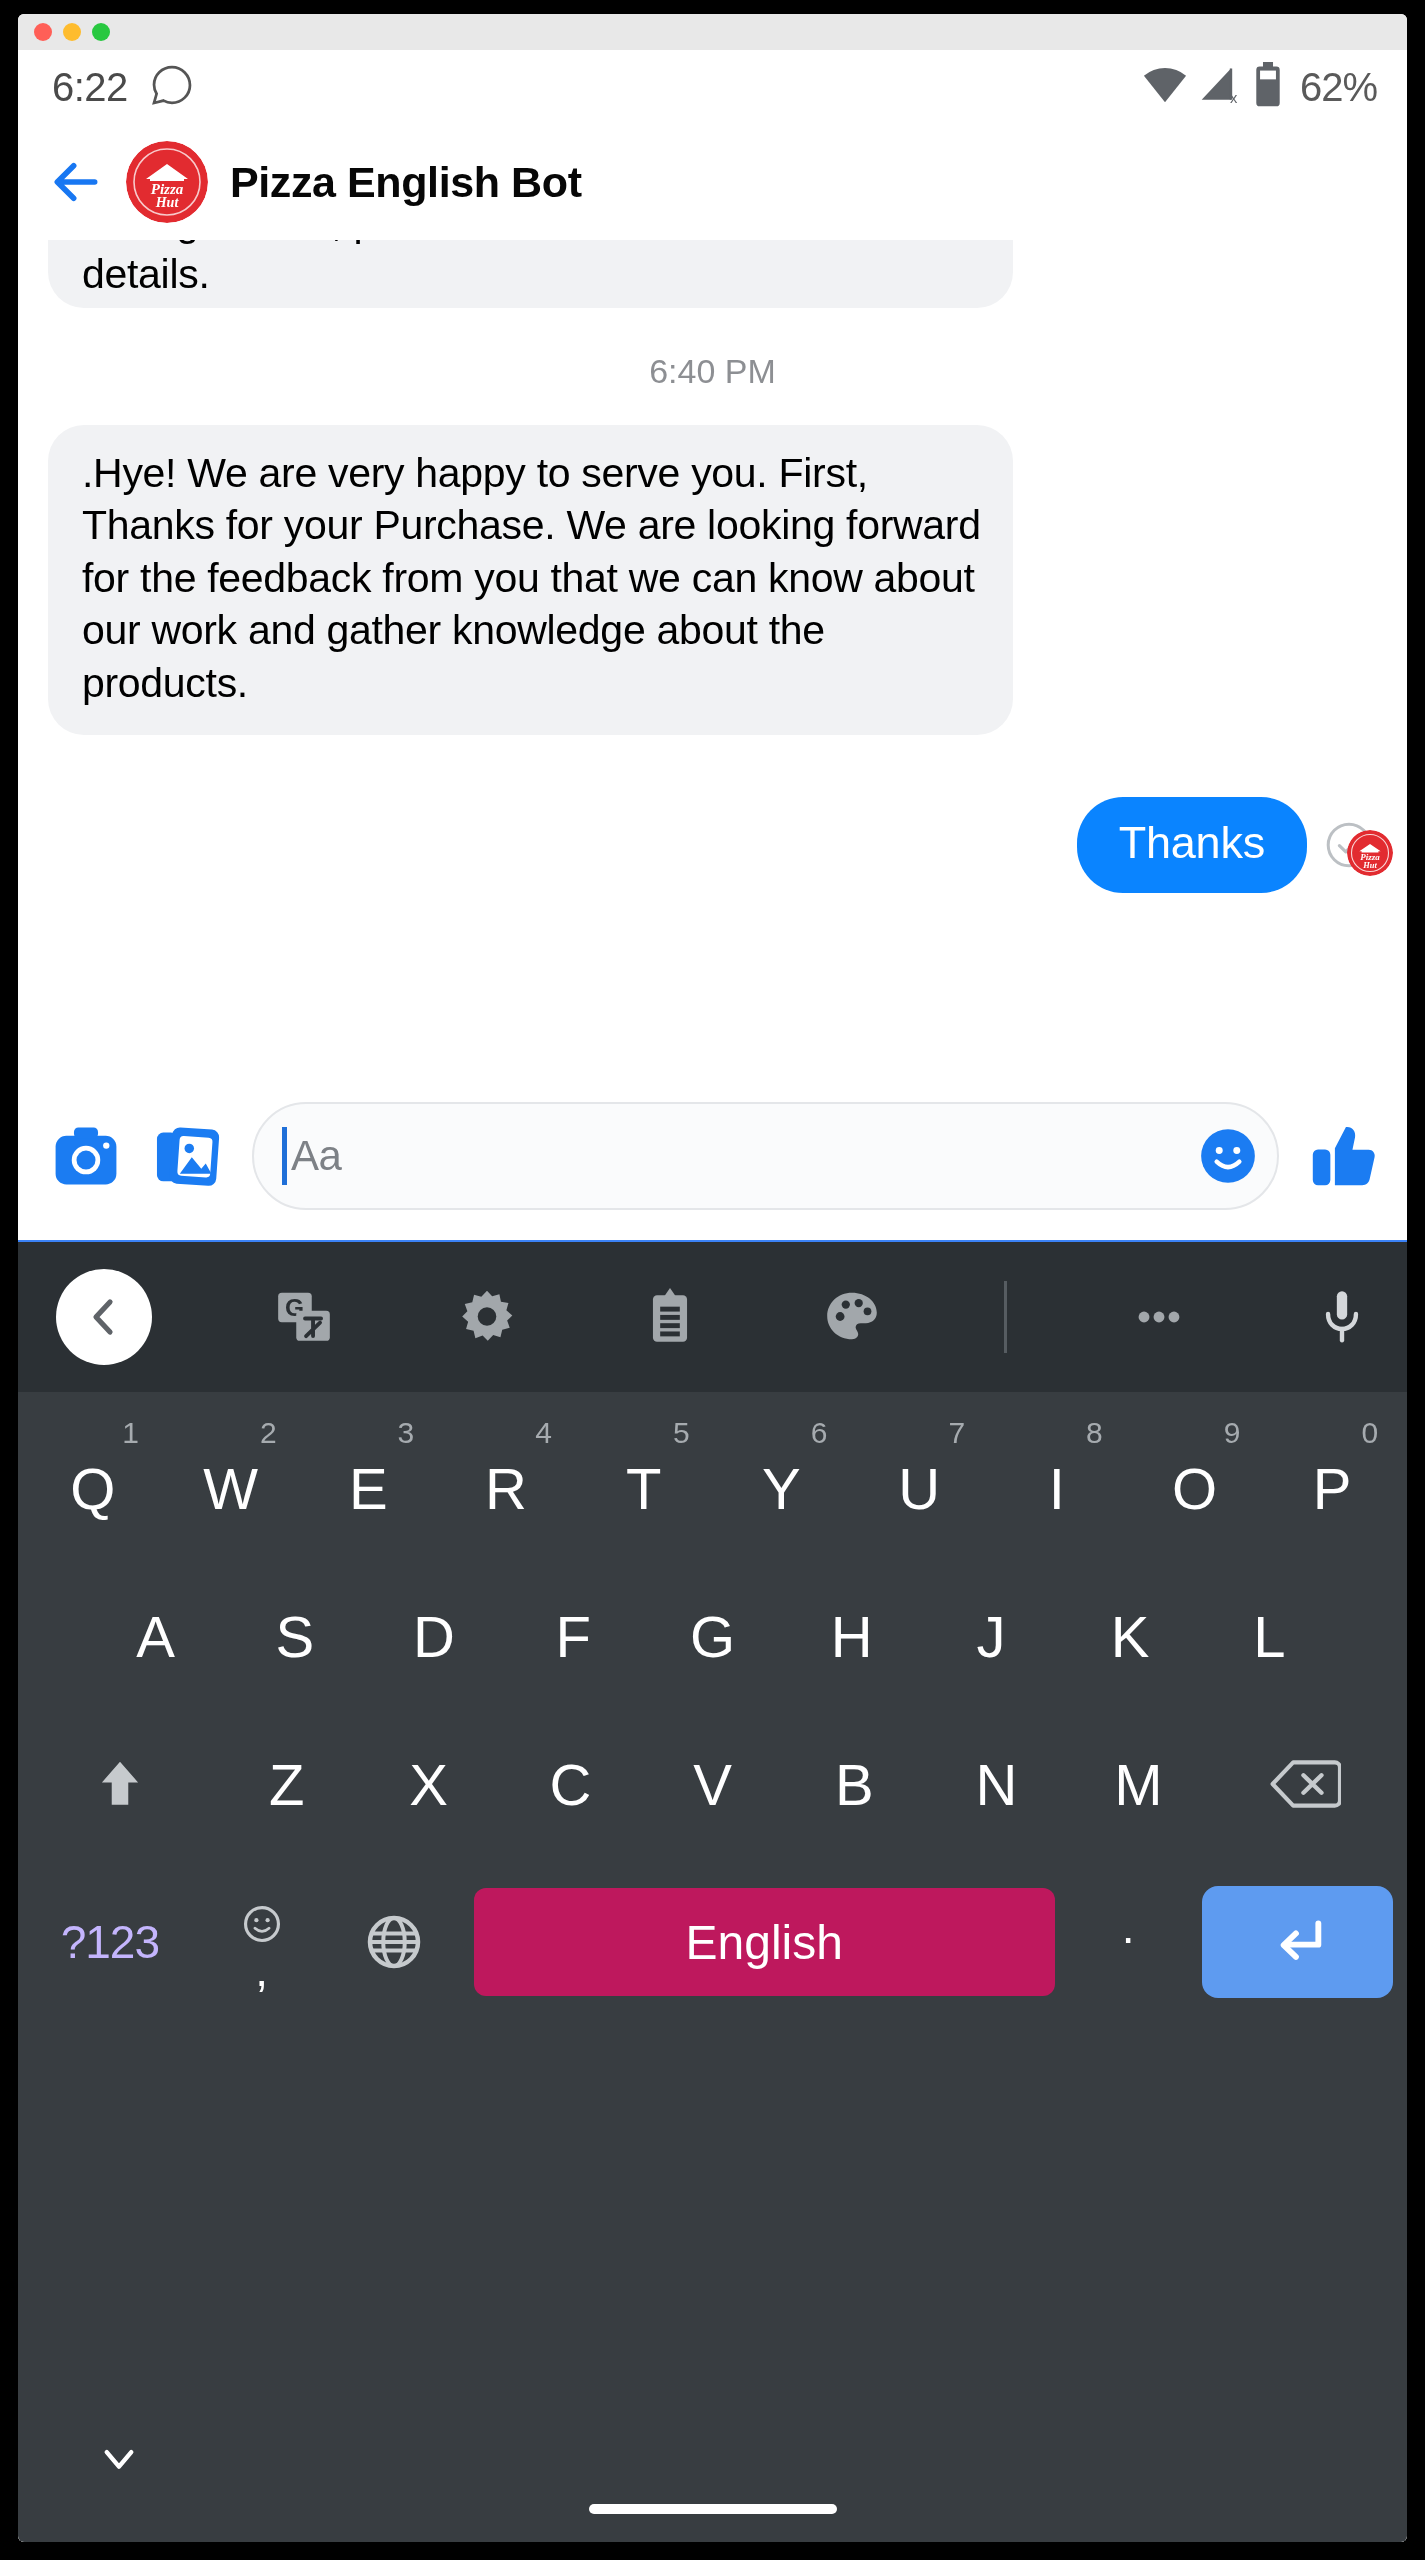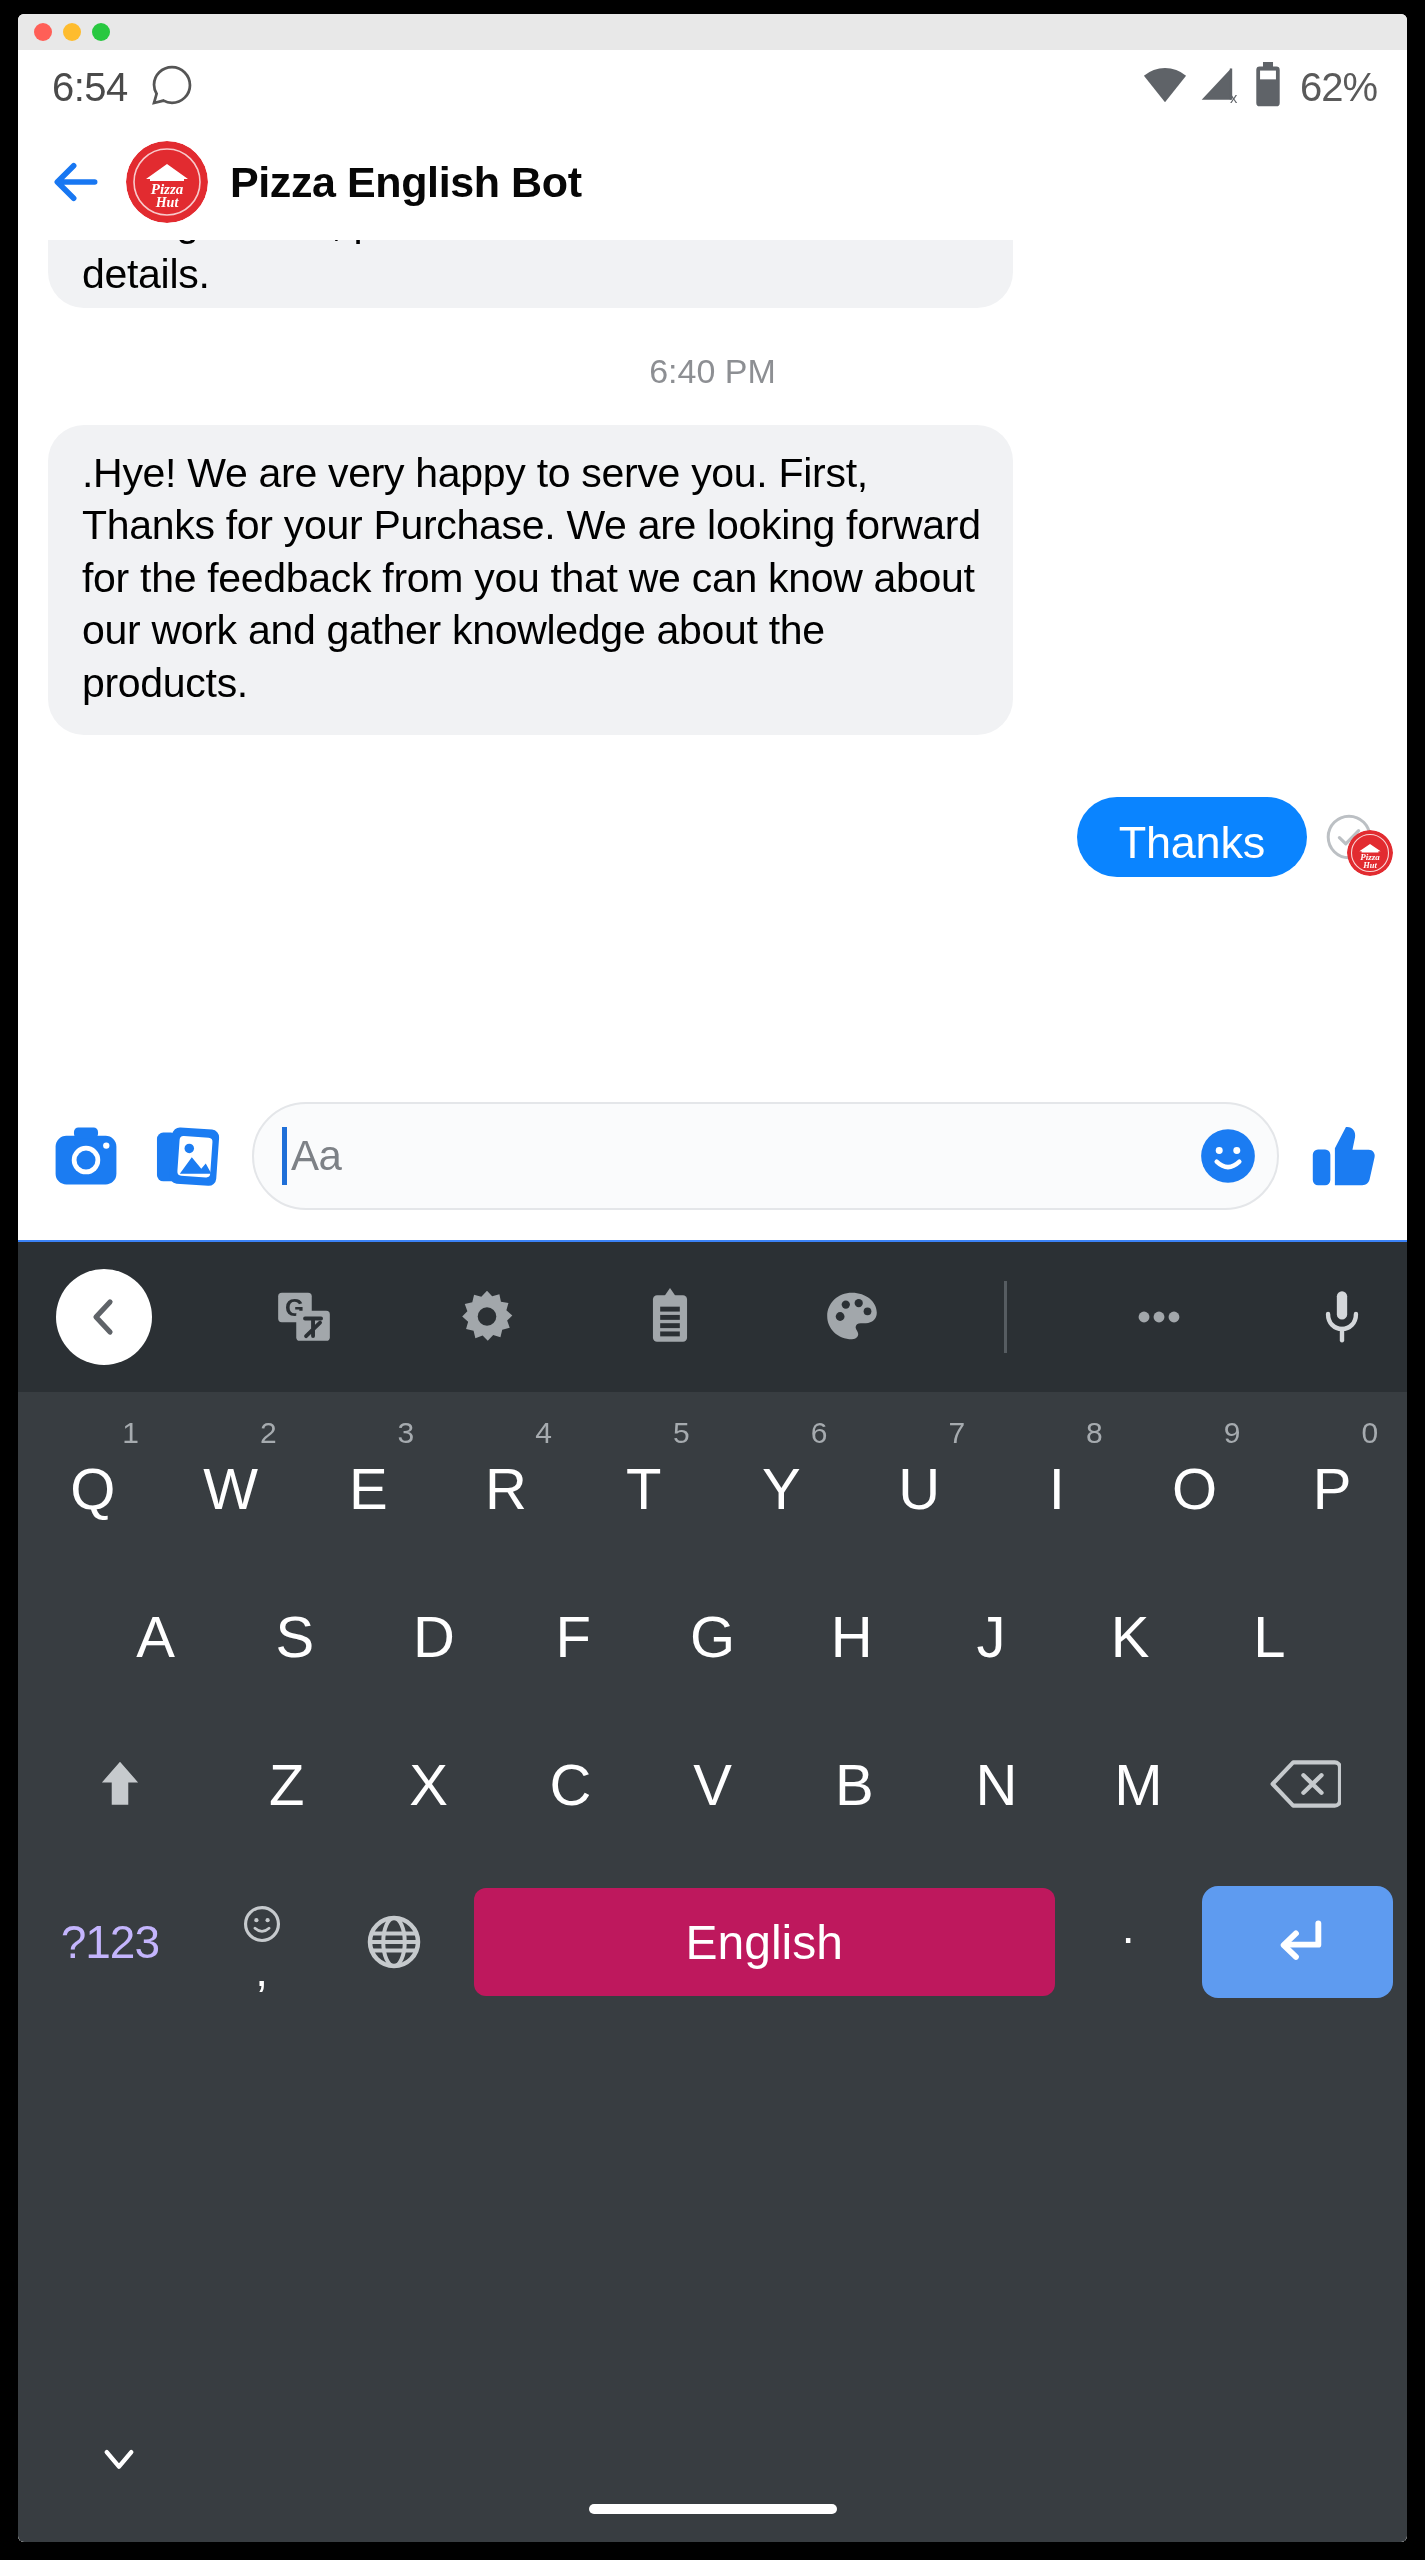--- a/index.html
+++ b/index.html
@@ -132,21 +132,21 @@
     align-items: center;
     justify-content: flex-end;
     margin-top: 62px;
     gap: 18px;
     padding-right: 4px;
   }
   .bubble-out {
     background: #0a84ff;
     color: #fff;
     border-radius: 46px;
-    padding: 20px 42px 8px;
+    padding: 20px 42px 24px;
     font-size: 45px;
     letter-spacing: -0.2px;
   }
   #sent-check { width: 48px; height: 48px; flex: 0 0 auto; }
   #thread-avatar {
     position: absolute;
     right: 14px;
     width: 46px; height: 46px;
     border-radius: 50%;
     overflow: hidden;
@@ -338,21 +338,21 @@
     <div id="titlebar">
       <span class="dot red"></span>
       <span class="dot yellow"></span>
       <span class="dot green"></span>
     </div>
 
     <div id="phone">
 
       <div id="statusbar">
         <div id="status-left">
-          <span id="clock">6:54</span>
+          <span id="clock">6:22</span>
           <span>
             <svg width="44" height="44" viewBox="0 0 24 24">
               <path d="M12 2.2C6.6 2.2 2.2 6.5 2.2 11.8c0 1.8.5 3.5 1.4 5L2.2 21.8l5.2-1.3c1.4.8 3 1.2 4.6 1.2 5.4 0 9.8-4.3 9.8-9.6S17.4 2.2 12 2.2z" fill="none" stroke="#555" stroke-width="1.5"></path>
             </svg>
           </span>
         </div>
         <div id="status-right">
           <span>
             <svg width="46" height="40" viewBox="0 0 24 20">
               <path d="M12 19 L23 5.2 A17 17 0 0 0 1 5.2 Z" fill="#5f6368"></path>

